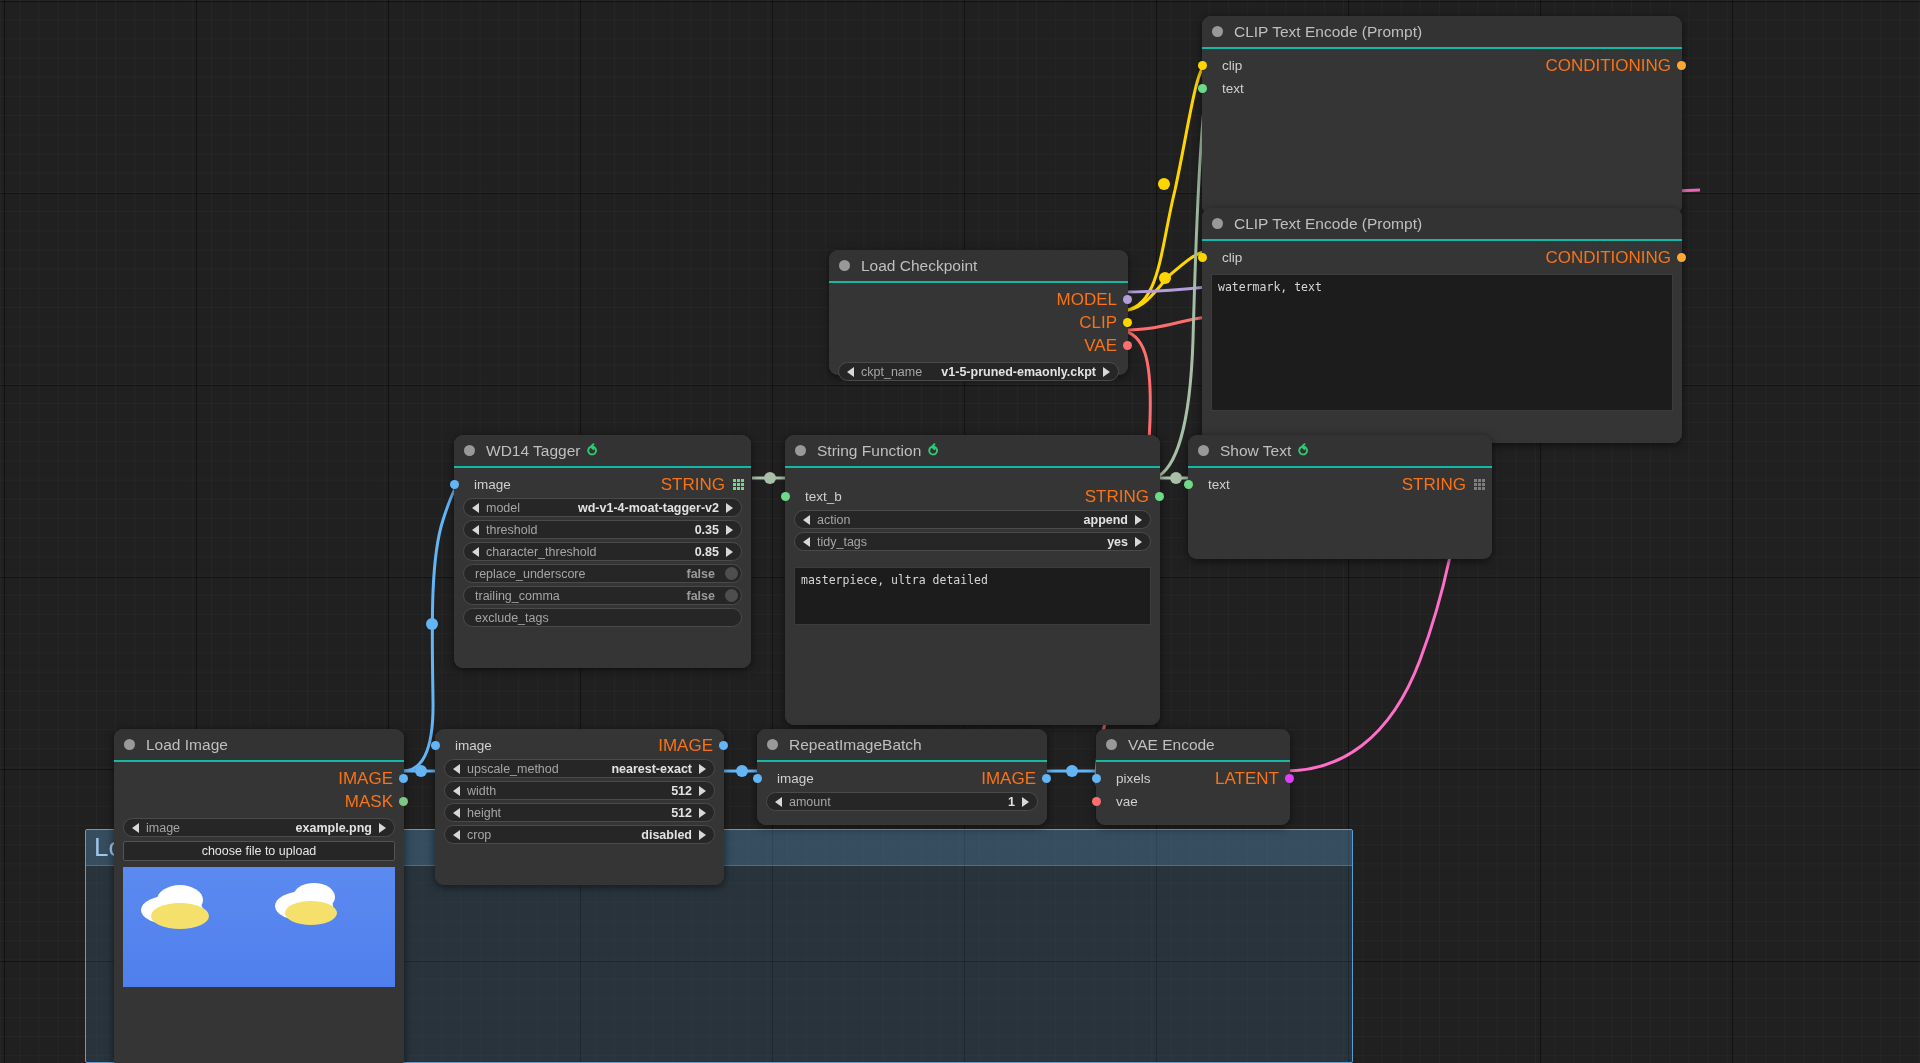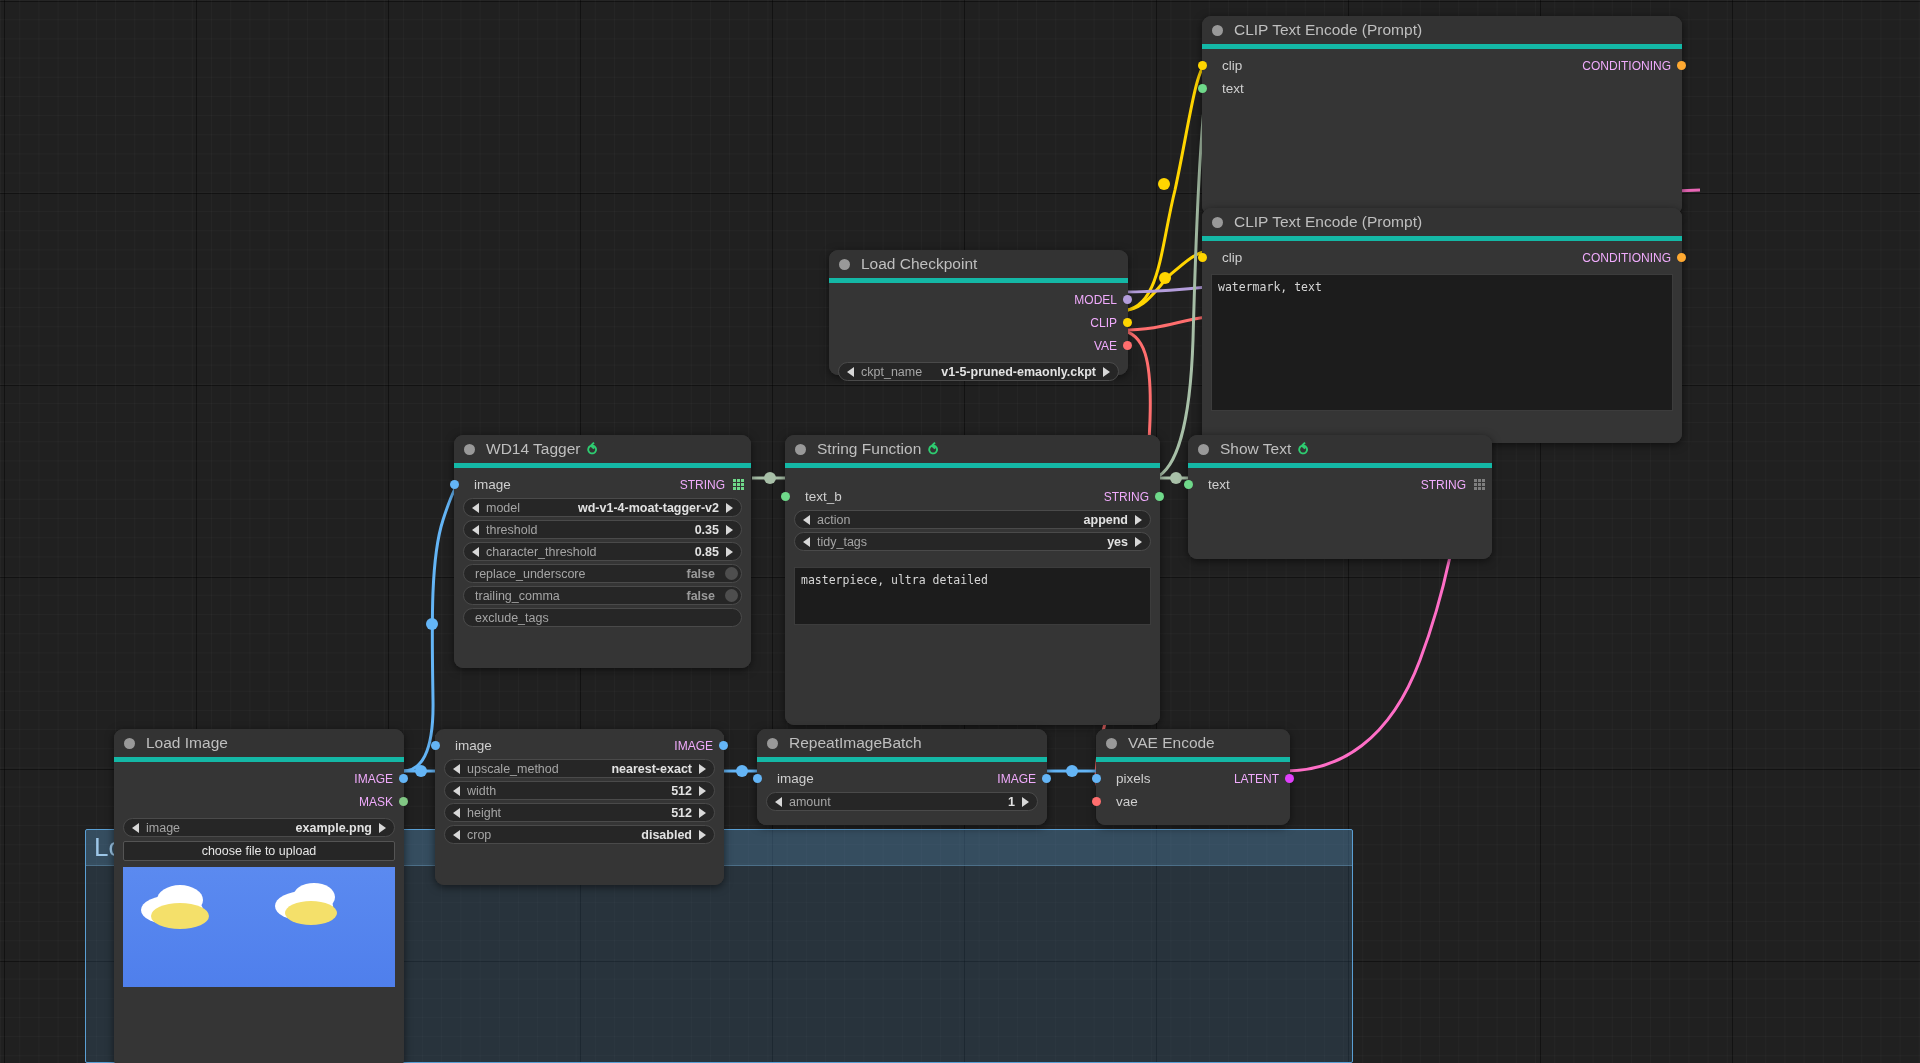--- a/index.html
+++ b/index.html
@@ -53,21 +53,21 @@
     box-shadow: 0 2px 8px rgba(0,0,0,0.55);
     overflow: visible;
   }
   .node-title-bar {
     height: 33px;
     background: #333333;
     border-radius: 9px 9px 0 0;
     display: flex;
     align-items: center;
     padding-left: 10px;
-    border-bottom: 5px solid #14b8a6;
+    border-bottom: 2px solid #14b8a6;
   }
   .node-dot {
     width: 11px; height: 11px;
     border-radius: 50%;
     background: #999;
     margin-right: 11px;
     flex: 0 0 auto;
   }
   .node-title {
     font-size: 15.5px;
@@ -100,22 +100,22 @@
   }
   .slot-in-label {
     position: absolute;
     left: 20px;
     font-size: 13.5px;
     color: #cfcfcf;
   }
   .slot-out-label {
     position: absolute;
     right: 11px;
-    font-size: 12px;
-    color: #f0abfc;
+    font-size: 17px;
+    color: #f97316;
     white-space: nowrap;
   }
   .slot-out-label.with-grid { right: 26px; }
   .port {
     position: absolute;
     width: 9px; height: 9px;
     border-radius: 50%;
   }
   .port.in  { left: -4px; }
   .port.out { right: -4px; }

